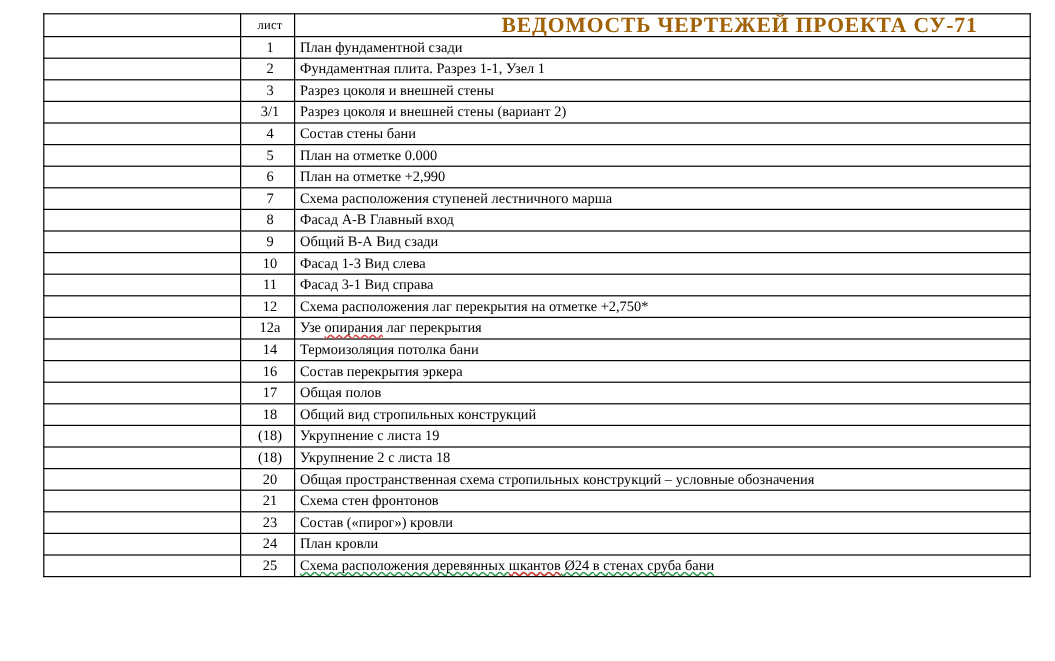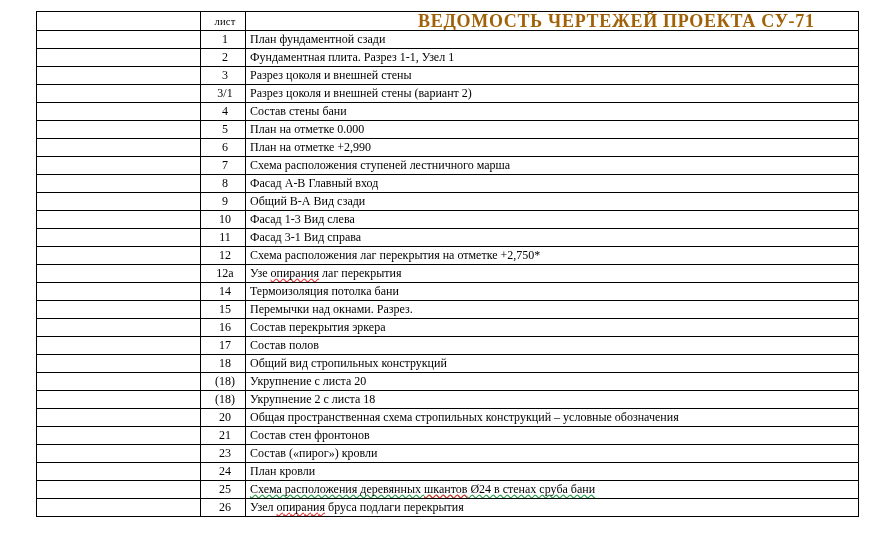--- a/index.html
+++ b/index.html
@@ -171,75 +171,65 @@
           <td class="cell-sheet">12а</td>
           <td class="cell-name">Узе <span class="sp-red">опирания</span> лаг перекрытия</td>
         </tr>
         <tr class="row-data">
           <td class="cell-mark"></td>
           <td class="cell-sheet">14</td>
           <td class="cell-name">Термоизоляция потолка бани</td>
         </tr>
         <tr class="row-data">
           <td class="cell-mark"></td>
-          <td class="cell-sheet">15</td>
-          <td class="cell-name">Перемычки над окнами. Разрез.</td>
-        </tr>
-        <tr class="row-data">
-          <td class="cell-mark"></td>
           <td class="cell-sheet">16</td>
           <td class="cell-name">Состав перекрытия эркера</td>
         </tr>
         <tr class="row-data">
           <td class="cell-mark"></td>
           <td class="cell-sheet">17</td>
-          <td class="cell-name">Состав полов</td>
+          <td class="cell-name">Общая полов</td>
         </tr>
         <tr class="row-data">
           <td class="cell-mark"></td>
           <td class="cell-sheet">18</td>
           <td class="cell-name">Общий вид стропильных конструкций</td>
         </tr>
         <tr class="row-data">
           <td class="cell-mark"></td>
           <td class="cell-sheet">(18)</td>
-          <td class="cell-name">Укрупнение с листа 20</td>
+          <td class="cell-name">Укрупнение с листа 19</td>
         </tr>
         <tr class="row-data">
           <td class="cell-mark"></td>
           <td class="cell-sheet">(18)</td>
           <td class="cell-name">Укрупнение 2 с листа 18</td>
         </tr>
         <tr class="row-data">
           <td class="cell-mark"></td>
           <td class="cell-sheet">20</td>
           <td class="cell-name">Общая пространственная схема стропильных конструкций – условные обозначения</td>
         </tr>
         <tr class="row-data">
           <td class="cell-mark"></td>
           <td class="cell-sheet">21</td>
-          <td class="cell-name">Состав стен фронтонов</td>
+          <td class="cell-name">Схема стен фронтонов</td>
         </tr>
         <tr class="row-data">
           <td class="cell-mark"></td>
           <td class="cell-sheet">23</td>
           <td class="cell-name">Состав («пирог») кровли</td>
         </tr>
         <tr class="row-data">
           <td class="cell-mark"></td>
           <td class="cell-sheet">24</td>
           <td class="cell-name">План кровли</td>
         </tr>
         <tr class="row-data">
           <td class="cell-mark"></td>
           <td class="cell-sheet">25</td>
           <td class="cell-name"><span class="sp-green">Схема расположения деревянных <span class="sp-red">шкантов</span> Ø24  в стенах  сруба бани</span></td>
         </tr>
-        <tr class="row-data">
-          <td class="cell-mark"></td>
-          <td class="cell-sheet">26</td>
-          <td class="cell-name">Узел <span class="sp-red">опирания</span> бруса подлаги перекрытия</td>
-        </tr>
 
     </tbody>
   </table>
 
 </div>
 
 </body></html>

